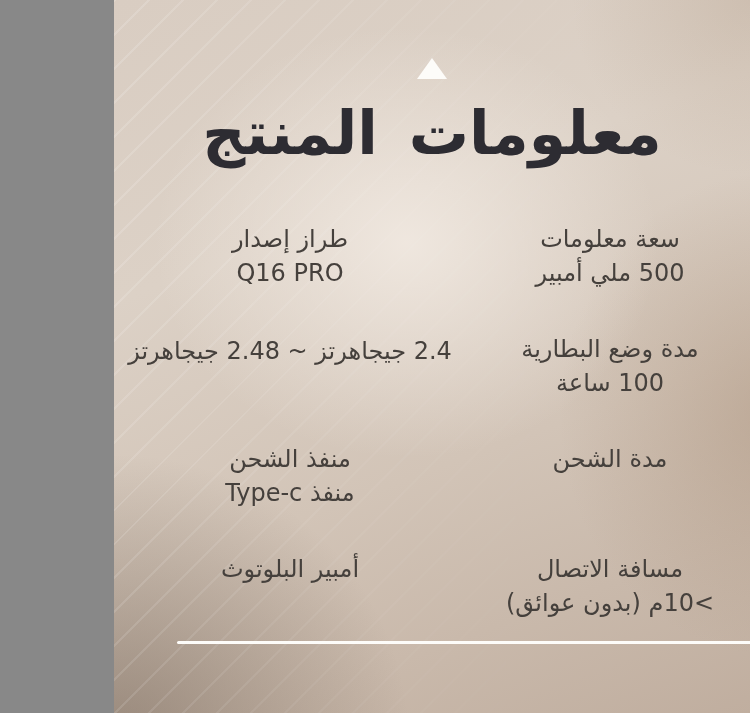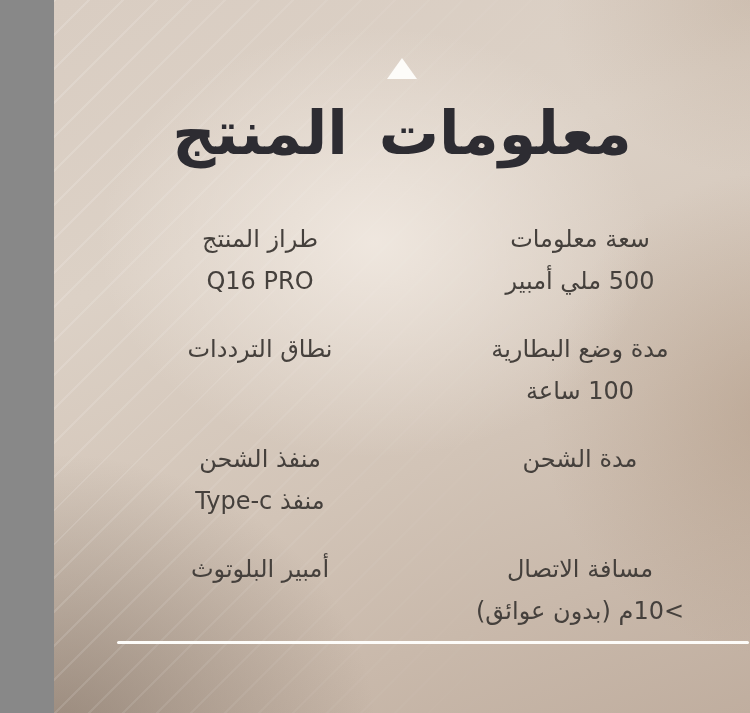--- a/index.html
+++ b/index.html
@@ -2,21 +2,21 @@
 <html lang="ar" dir="rtl" style="--background-base: #d9cdc2; --background-light: #e9dfd6; --background-dark: #a3948a; --text-title: #2d2c32; --text-spec: #45403c; --divider: #fdfcf9;"><head>
 <meta charset="utf-8">
 <style>
   html, body { margin: 0; padding: 0; }
   body {
     font-family: "DejaVu Sans", "Liberation Sans", sans-serif;
     background: #888;
   }
   .canvas {
     position: relative;
-    width: 696px;
+    width: 636px;
     height: 713px;
     overflow: hidden;
     direction: rtl;
     background:
       radial-gradient(55% 42% at 46% 34%, rgba(240,232,224,0.95) 0%, rgba(240,232,224,0.0) 72%),
       radial-gradient(75% 65% at 0% 104%, rgba(110,94,81,0.55) 0%, rgba(110,94,81,0.0) 62%),
       radial-gradient(50% 50% at 104% 58%, rgba(165,138,114,0.42) 0%, rgba(165,138,114,0.0) 68%),
       radial-gradient(40% 35% at 100% 0%, rgba(170,146,124,0.28) 0%, rgba(170,146,124,0.0) 70%),
       linear-gradient(160deg, var(--background-base, #d9cdc2) 0%, #dcd1c6 32%, #d2c4b7 62%, #c0ae9f 100%);
   }
@@ -69,21 +69,21 @@
   .spec-item:nth-child(odd)  { position: relative; left: 8px; }
   .spec-item:nth-child(even) { position: relative; left: 28px; }
   .spec-label {
     font-size: 24px;
     line-height: 32px;
     display: block;
   }
   .spec-value {
     font-size: 24px;
     line-height: 32px;
-    margin-top: 10px;
+    margin-top: 2px;
     display: block;
     direction: rtl;
     unicode-bidi: plaintext;
   }
   .divider {
     position: absolute;
     left: 63px;
     bottom: 69px;
     width: 632px;
     height: 3px;
@@ -101,29 +101,29 @@
     <div class="triangle"></div>
     <h1 class="page-title">معلومات المنتج</h1>
   </div>
 
   <div class="specs">
     <div class="spec-item">
       <span class="spec-label">سعة معلومات</span>
       <span class="spec-value">500 ملي أمبير</span>
     </div>
     <div class="spec-item">
-      <span class="spec-label">طراز المنتج</span>
+      <span class="spec-label">طراز إصدار</span>
       <span class="spec-value">Q16 PRO</span>
     </div>
     <div class="spec-item">
       <span class="spec-label">مدة وضع البطارية</span>
       <span class="spec-value">100 ساعة</span>
     </div>
     <div class="spec-item">
-      <span class="spec-label">نطاق الترددات</span>
+      <span class="spec-value">2.4 جيجاهرتز ~ 2.48 جيجاهرتز</span>
     </div>
     <div class="spec-item">
       <span class="spec-label">مدة الشحن</span>
     </div>
     <div class="spec-item">
       <span class="spec-label">منفذ الشحن</span>
       <span class="spec-value">منفذ Type-c</span>
     </div>
     <div class="spec-item">
       <span class="spec-label">مسافة الاتصال</span>

